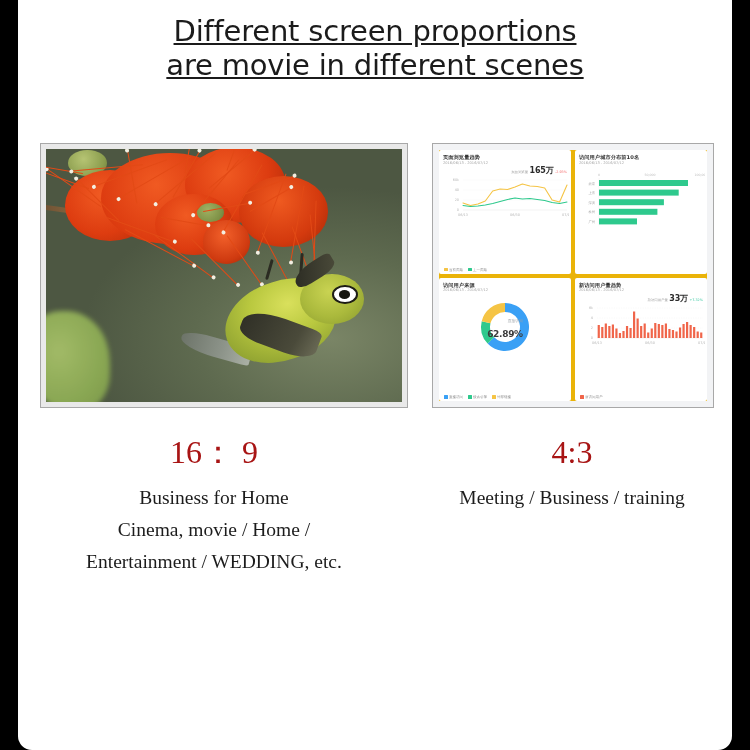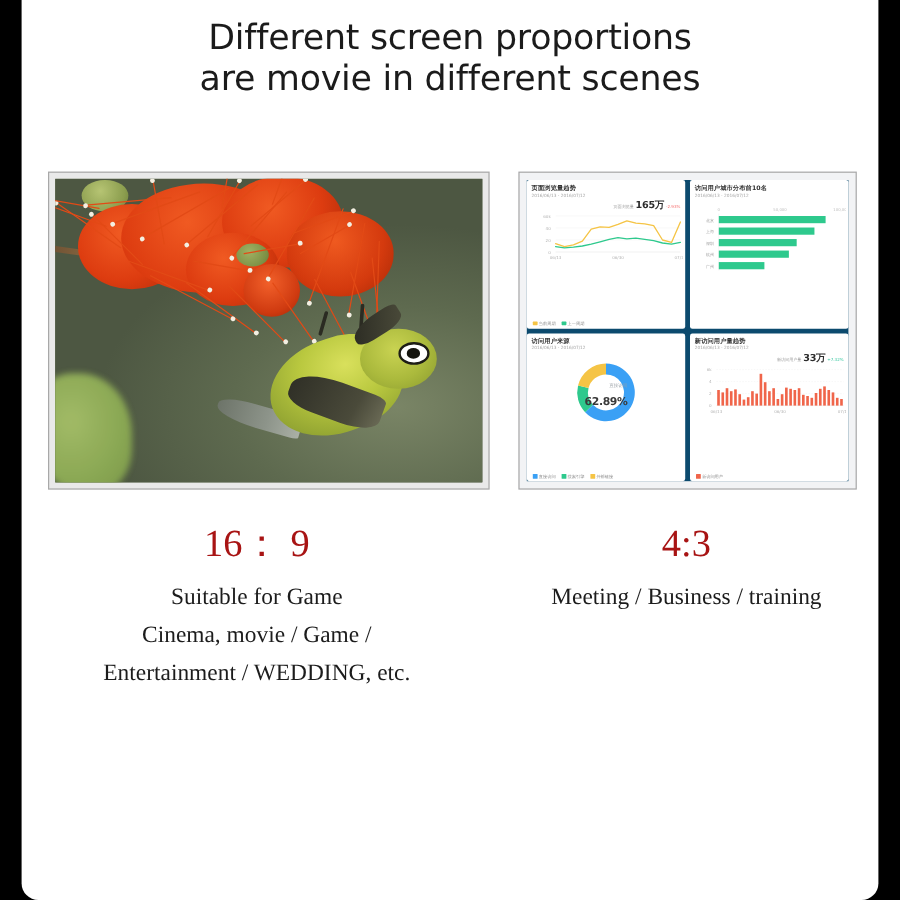--- a/index.html
+++ b/index.html
@@ -30,21 +30,21 @@
     left: 0;
     top: 14px;
     width: 714px;
     text-align: center;
     color: #1b1b1b;
     font-size: 29px;
     line-height: 34px;
     font-weight: 400;
     letter-spacing: -0.2px;
   }
-  .heading .ln { display: block; }
+  .heading .ln { display: block; text-decoration: underline; }
 
   
   .panels {
     position: absolute;
     left: 0;
     top: 140px;
     width: 714px;
     height: 275px;
   }
 
@@ -208,21 +208,21 @@
     width: 282px;
     height: 265px;
     background: #f2f3f5;
     border: 1px solid #a8a8a8;
     box-sizing: border-box;
     padding: 6px;
   }
   .dash {
     position: relative;
     width: 100%; height: 100%;
-    background: #0c4a6e;
+    background: #eab308;
     display: grid;
     grid-template-columns: 1fr 1fr;
     grid-template-rows: 1fr 1fr;
     gap: 4px;
   }
   .card {
     background: #ffffff;
     border-radius: 2px;
     position: relative;
     padding: 4px 4px 2px 4px;
@@ -541,22 +541,22 @@
         </div>
 
       </div>
     </div>
   </div>
 
   <div class="captions">
     <div class="cap cap-left">
       <div class="ratio">16： 9</div>
       <div class="desc">
-        <span class="ln">Suitable for Game</span>
-        <span class="ln">Cinema, movie / Game /</span>
+        <span class="ln">Business for Home</span>
+        <span class="ln">Cinema, movie / Home /</span>
         <span class="ln">Entertainment / WEDDING, etc.</span>
       </div>
     </div>
     <div class="cap cap-right">
       <div class="ratio">4:3</div>
       <div class="desc">
         <span class="ln">Meeting / Business / training</span>
       </div>
     </div>
   </div>

